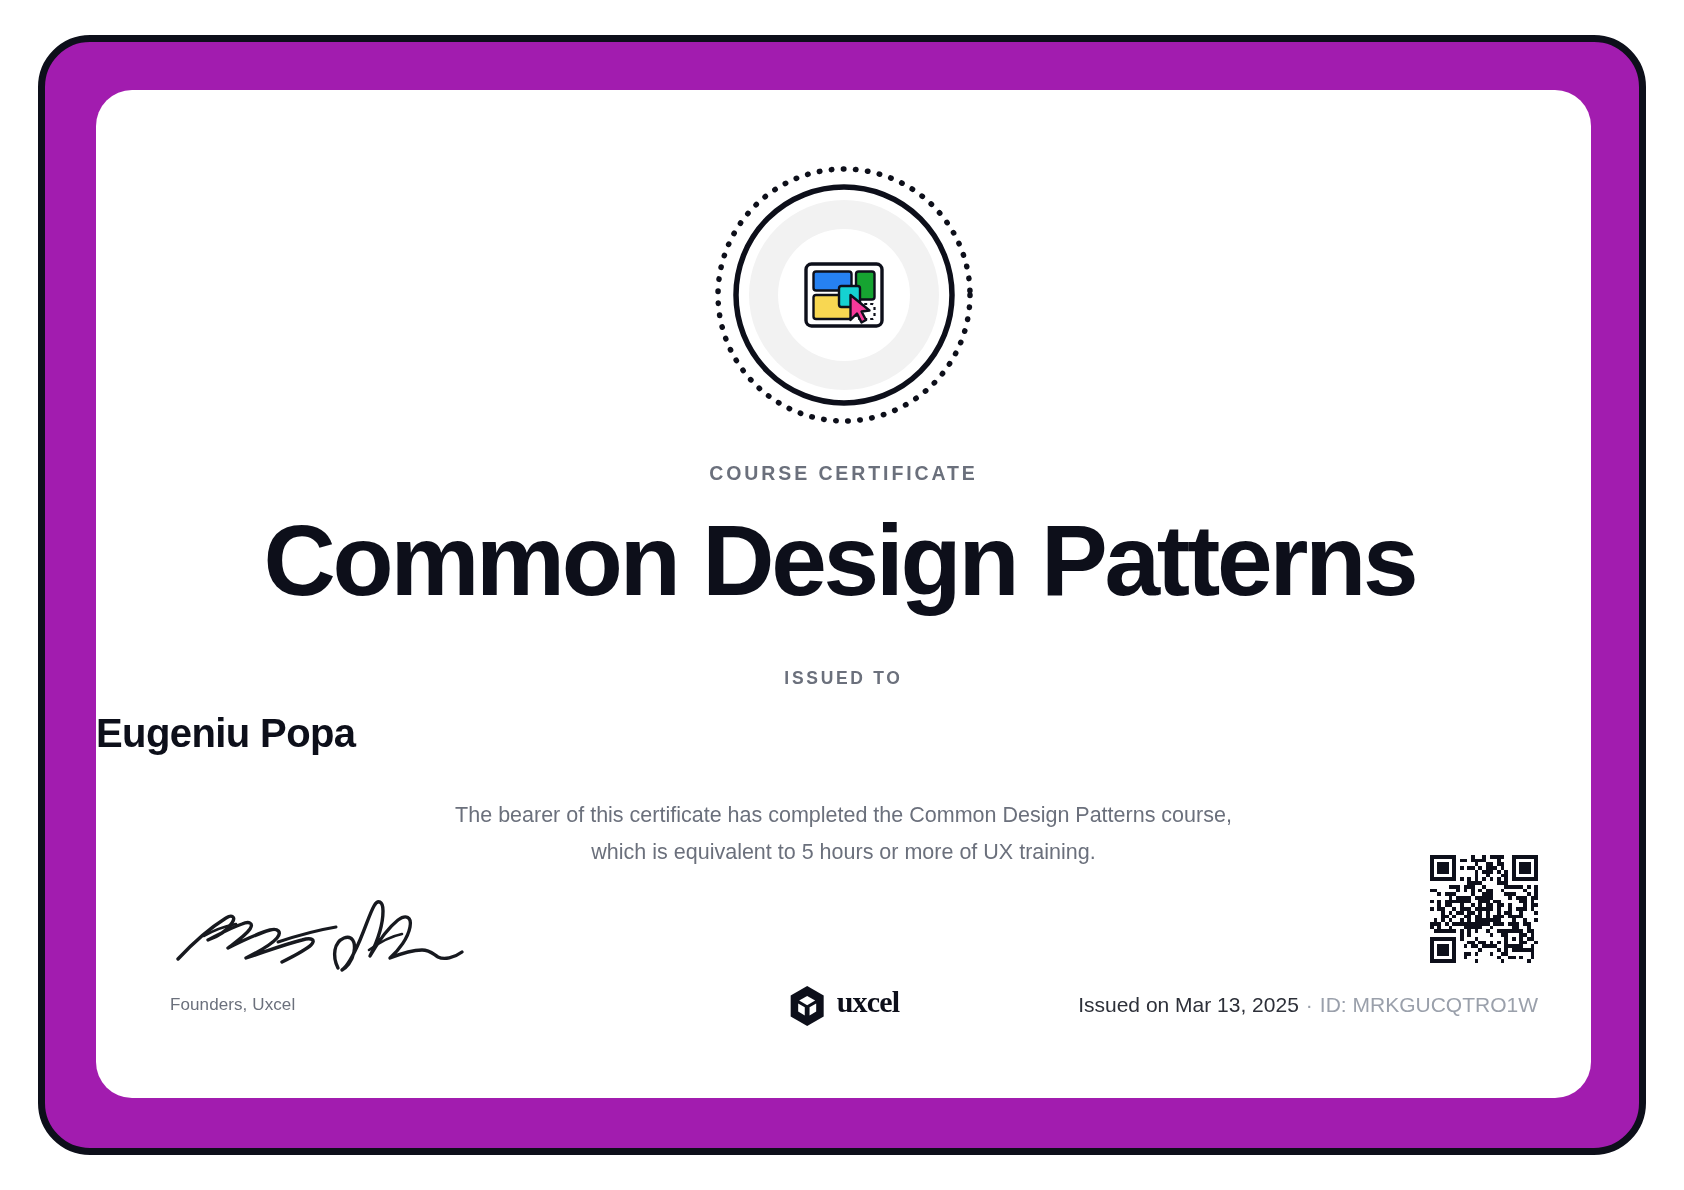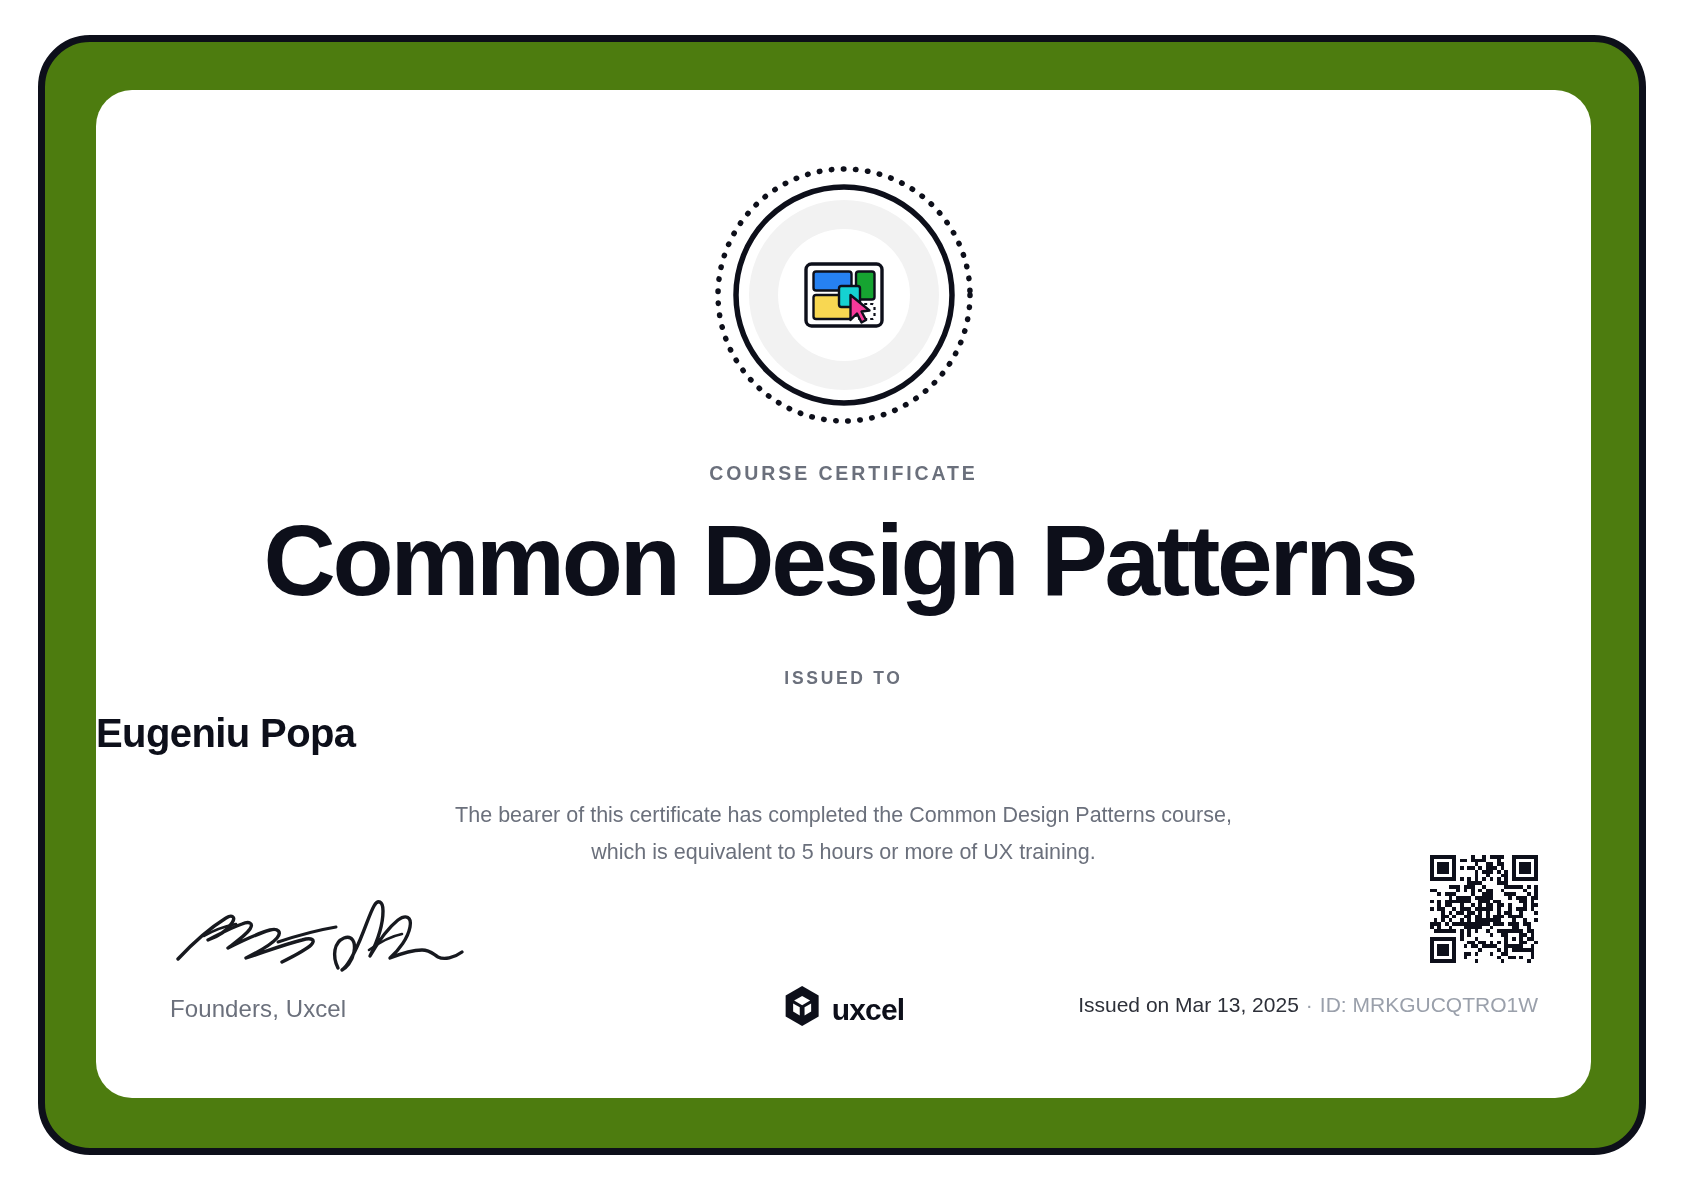--- a/index.html
+++ b/index.html
@@ -15,21 +15,21 @@
 
   
   .cert-frame {
     position: absolute;
     left: 38px;
     top: 35px;
     width: 1608px;
     height: 1120px;
     border: 7px solid #0d0f1a;
     border-radius: 52px;
-    background: #4d7c0f;
+    background: #a21caf;
   }
 
   
   .cert-card {
     position: absolute;
     left: 51px;
     top: 48px;
     width: 1495px;
     height: 1008px;
     background: #ffffff;
@@ -102,34 +102,35 @@
     top: 790px;
     width: 300px;
     height: 95px;
   }
   .sigs svg { display: block; width: 300px; height: 95px; }
 
   .sig-caption {
     position: absolute;
     left: 74px;
     top: 905px;
-    font-size: 24px;
+    font-size: 17px;
     color: #6b707c;
     letter-spacing: 0.1px;
   }
 
   
   .brand {
     position: absolute;
     left: 50%;
     transform: translateX(-50%);
     top: 895px;
     display: flex;
-    align-items: flex-end;
+    align-items: flex-start;
     gap: 11px;
+    font-family: Liberation Serif, serif;
   }
   .brand-mark { width: 38px; height: 42px; display: block; }
   .brand-word {
     font-size: 30px;
     font-weight: bold;
     letter-spacing: -0.8px;
     color: #0d0f1a;
   }
 
   

